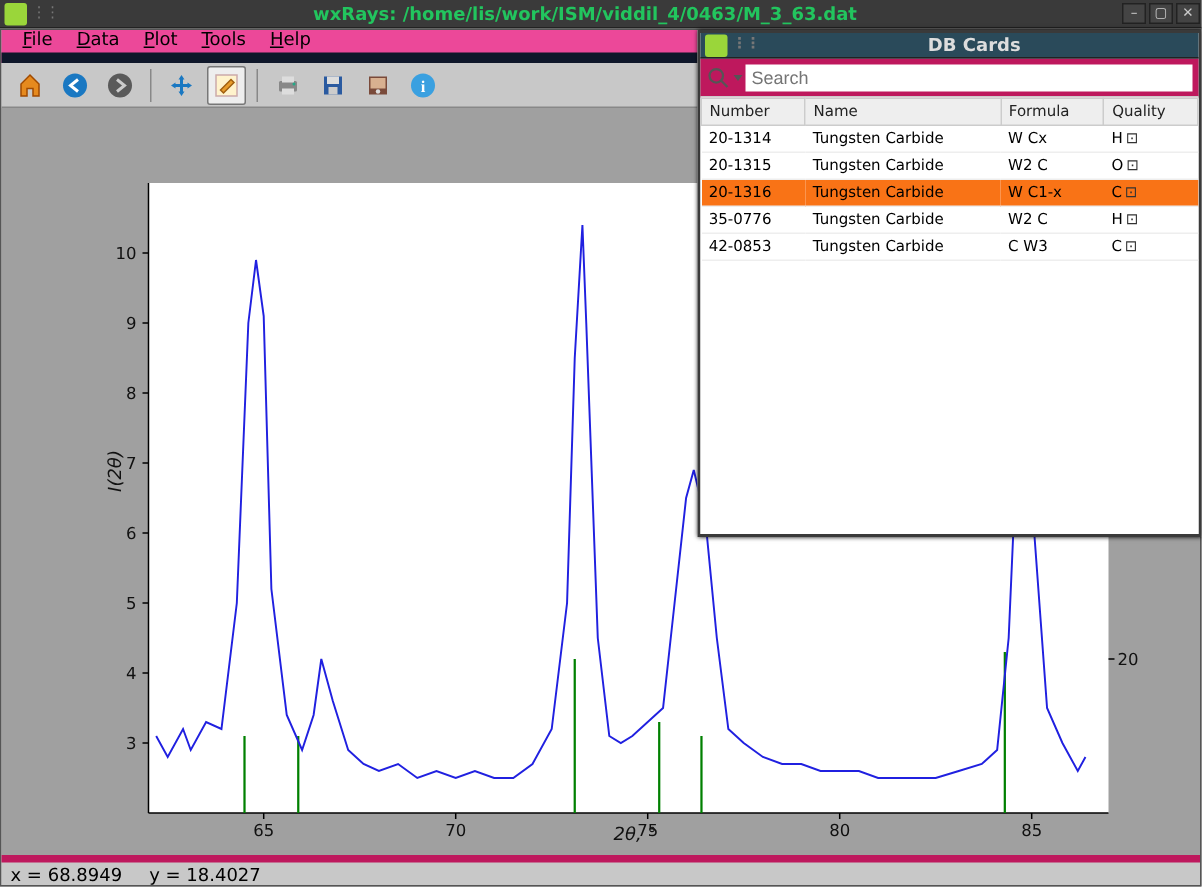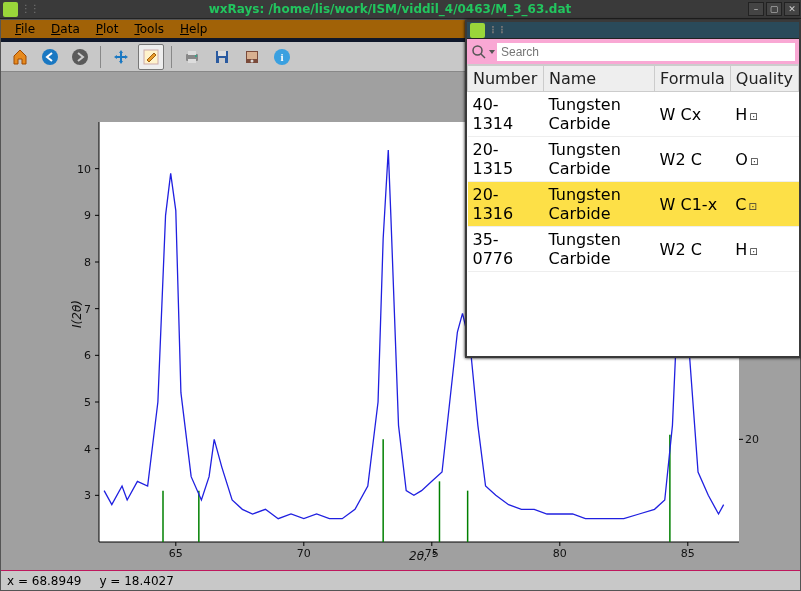--- a/index.html
+++ b/index.html
@@ -43,25 +43,25 @@
     position: absolute;
     left: 0; top: 19px;
     width: 801px; height: 572px;
     background: #c8c8c8;
     display: flex;
     flex-direction: column;
     border: 1px solid #555;
   }
   .menubar {
     height: 22px;
-    background: #a16207;
+    background: #ec4899;
     display: flex;
     align-items: flex-end;
     padding: 0 6px;
-    border-bottom: 4px solid #0f172a;
+    border-bottom: 7px solid #0f172a;
   }
   .menu-item {
     padding: 2px 8px;
     color: #000;
     cursor: default;
   }
   .menu-item u { text-decoration: underline; }
   .toolbar {
     height: 30px;
     background: #c8c8c8;
@@ -87,21 +87,21 @@
   .chart-title {
     position: absolute;
     top: 4px;
     right: 18px;
     font-size: 12px;
     color: #222;
   }
   .statusbar {
     height: 20px;
     background: #c8c8c8;
-    border-top: 1px solid #be185d;
+    border-top: 5px solid #be185d;
     display: flex;
     align-items: center;
     padding: 0 6px;
     font-size: 12px;
   }
   .statusbar span { margin-right: 18px; }
   
   .dbwin {
     position: absolute;
     left: 465px;
@@ -118,21 +118,21 @@
     height: 17px;
     background: #2a4a5a;
     color: #ddd;
     font-weight: bold;
     position: relative;
   }
   .dbwin .titlebar .app-icon { background: #9ad63a; }
   .dbwin .titlebar-title { color: #ddd;}
   .searchbar {
     height: 26px;
-    background: #f9a8d4;
+    background: #be185d;
     display: flex;
     align-items: center;
     padding: 0 4px;
     border-bottom: 1px solid #ccc;
   }
   .search-icon {
     width: 16px; height: 16px;
   }
   .searchbar input {
     border: none;
@@ -143,35 +143,35 @@
     flex: 1;
   }
   .dbtable {
     flex: 1;
     overflow-y: auto;
     background: #fff;
   }
   .dbtable table {
     border-collapse: collapse;
     width: 100%;
-    font-size: 16px;
+    font-size: 10px;
   }
   .dbtable th {
     text-align: left;
     background: #eee;
     border: 1px solid #ccc;
     padding: 3px 5px;
     font-weight: normal;
     color: #222;
   }
   .dbtable td {
     padding: 3px 5px;
     border-bottom: 1px solid #eee;
   }
-  .dbtable tr.alt td { background: #fde047; }
+  .dbtable tr.alt td { background: #f97316; }
   .dbtable tr.sel td {
     background: #a8a040;
     border-top: 1px dashed #333;
     border-bottom: 1px dashed #333;
   }
   .dbtable td.check::after {
     content: "⊡";
     font-size: 10px;
     margin-left: 2px;
     color: #333;
@@ -313,20 +313,21 @@
   <div class="statusbar">
     <span>x = 68.8949</span>
     <span>y = 18.4027</span>
   </div>
 </div>
 
 <div class="dbwin">
   <div class="titlebar">
     <div class="app-icon"></div>
     <div class="wm-dots">⋮⋮</div>
+    <div class="titlebar-title">DB Cards</div>
   </div>
   <div class="searchbar">
     <svg class="search-icon" width="16" height="16" viewBox="0 0 16 16">
         <circle cx="6.5" cy="6.5" r="4.5" fill="none" stroke="#555" stroke-width="1.5"></circle>
         <line x1="10" y1="10" x2="14" y2="14" stroke="#555" stroke-width="1.5"></line>
       </svg>
     <svg width="10" height="16">
         <polygon points="2,6 8,6 5,10" fill="#555"></polygon>
       </svg>
     <input placeholder="Search" style="">
@@ -336,21 +337,21 @@
       <thead>
         <tr>
           <th>Number</th>
           <th>Name</th>
           <th>Formula</th>
           <th>Quality</th>
         </tr>
       </thead>
       <tbody id="db-tbody">
           <tr>
-            <td>40-1314</td>
+            <td>20-1314</td>
             <td>Tungsten Carbide</td>
             <td>W Cx</td>
             <td class="check">H</td>
           </tr>
           <tr>
             <td>20-1315</td>
             <td>Tungsten Carbide</td>
             <td>W2 C</td>
             <td class="check">O</td>
           </tr>
@@ -359,16 +360,22 @@
             <td>Tungsten Carbide</td>
             <td>W C1-x</td>
             <td class="check">C</td>
           </tr>
           <tr>
             <td>35-0776</td>
             <td>Tungsten Carbide</td>
             <td>W2 C</td>
             <td class="check">H</td>
           </tr>
+          <tr>
+            <td>42-0853</td>
+            <td>Tungsten Carbide</td>
+            <td>C W3</td>
+            <td class="check">C</td>
+          </tr>
         </tbody>
     </table>
   </div>
 </div>
 
 </body></html>

